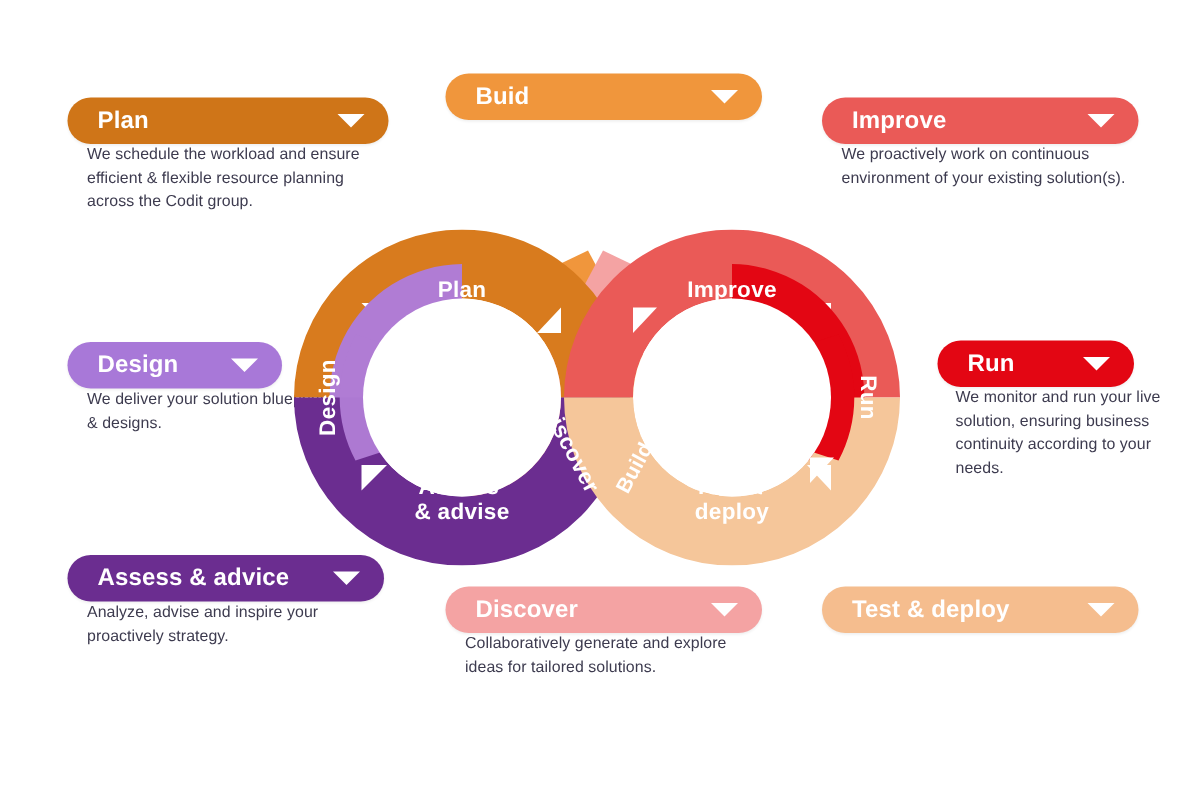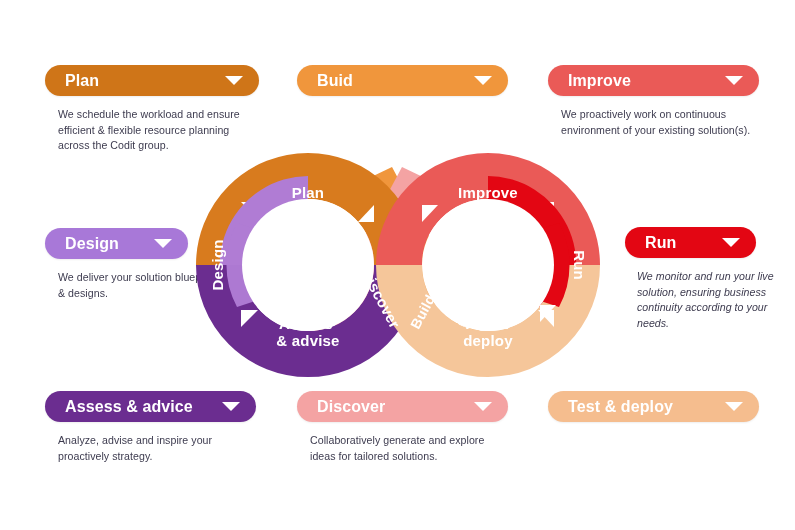--- a/index.html
+++ b/index.html
@@ -46,40 +46,39 @@
   .caret {
     width: 0;
     height: 0;
     border-left: 9px solid transparent;
     border-right: 9px solid transparent;
     border-top: 9px solid #ffffff;
     margin-left: 14px;
     flex: none;
   }
   .desc {
-    margin-top: 11px;
     color: #3d3b4f;
     font-size: 10.6px;
     line-height: 1.48;
     letter-spacing: 0.05px;
   }
   .desc.ind { padding-left: 13px; }
 
   
   #card-plan        { left: 45px;  top: 65px;  width: 214px; }
-  #card-build       { left: 297px; top: 65px;  width: 211px; }
+  #card-build       { left: 297px; top: 49px;  width: 211px; }
   #card-improve     { left: 548px; top: 65px;  width: 211px; }
   #card-design      { left: 45px;  top: 228px; width: 143px; }
   #card-run         { left: 625px; top: 227px; width: 131px; }
-  #card-assess      { left: 45px;  top: 391px; width: 211px; }
+  #card-assess      { left: 45px;  top: 370px; width: 211px; }
   #card-discover    { left: 297px; top: 391px; width: 211px; }
   #card-testdeploy  { left: 548px; top: 391px; width: 211px; }
 
   #card-design .desc  { padding-left: 13px; width: 160px; }
-  #card-run .desc     { padding-left: 12px; width: 140px; font-style: italic; }
+  #card-run .desc     { padding-left: 12px; width: 140px; }
 
   
   #loop {
     position: absolute;
     left: 196px;
     top: 153px;
     width: 404px;
     height: 224px;
   }
   .seg-label {

